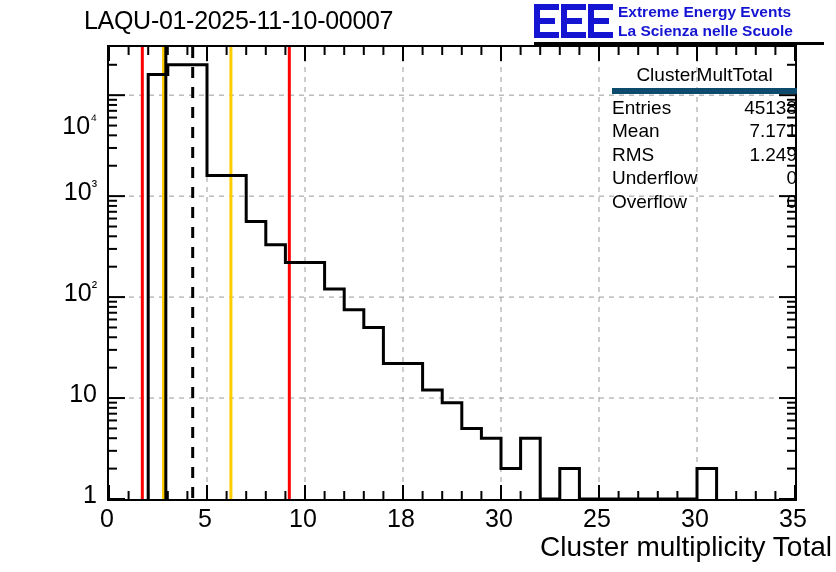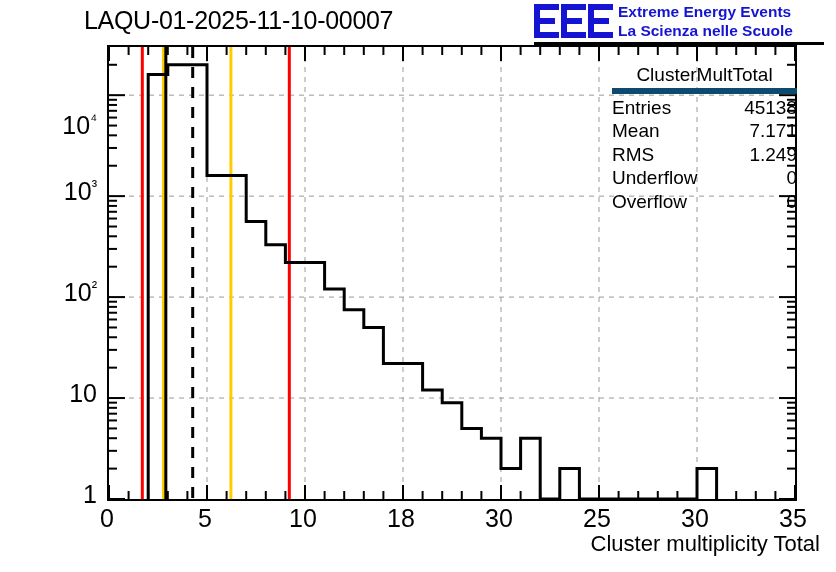--- a/index.html
+++ b/index.html
@@ -20,21 +20,21 @@
   #frame{position:absolute;left:107px;top:45px;width:690px;height:456px;
          border:2px solid #000;box-sizing:border-box;background:#fff;}
 
   
   #histsvg{position:absolute;left:0;top:0;}
 
   
   .xlab{position:absolute;font-size:25px;text-align:center;transform:translateX(-50%);}
   .ylab{position:absolute;font-size:25px;text-align:right;white-space:nowrap;}
   .ylab sup{font-size:16px;vertical-align:super;}
-  #xaxis-title{position:absolute;right:16px;top:531px;font-size:22px;white-space:nowrap;}
+  #xaxis-title{position:absolute;right:4px;top:531px;font-size:28px;white-space:nowrap;}
 
   
   #stats{position:absolute;left:612px;top:63px;width:185px;
          font-size:19px;line-height:23.5px;background:transparent;}
   #stats-title{text-align:center;border-bottom:6px solid #0c4a6e;padding-bottom:1px;
                margin-bottom:2px;white-space:nowrap;}
   .srow{display:flex;justify-content:space-between;white-space:nowrap;}
   .srow .sk{text-align:left;}
   .srow .sv{text-align:left;}
 </style>

